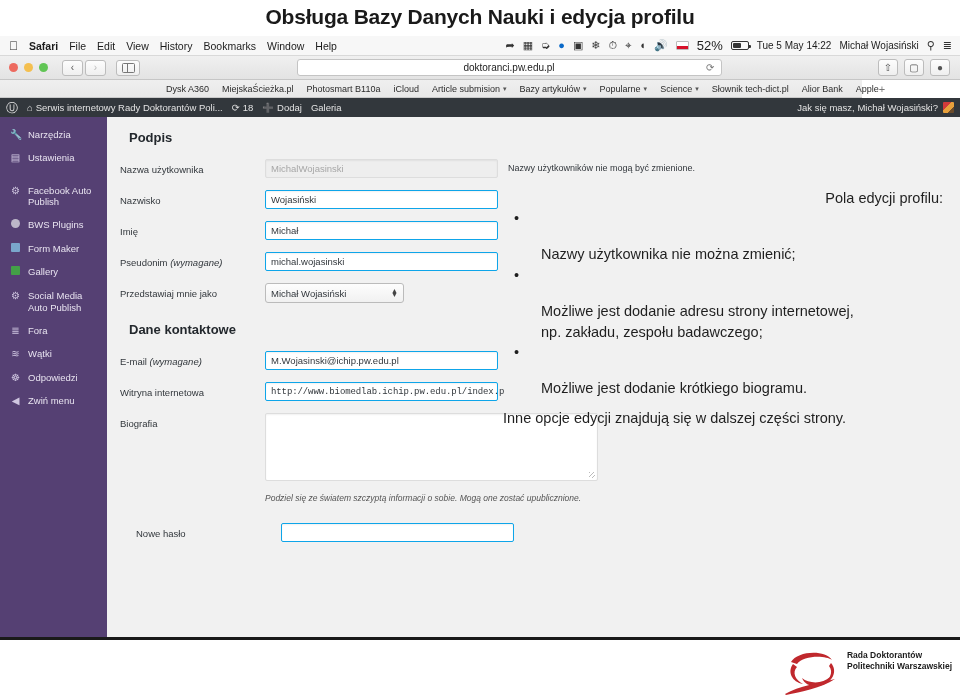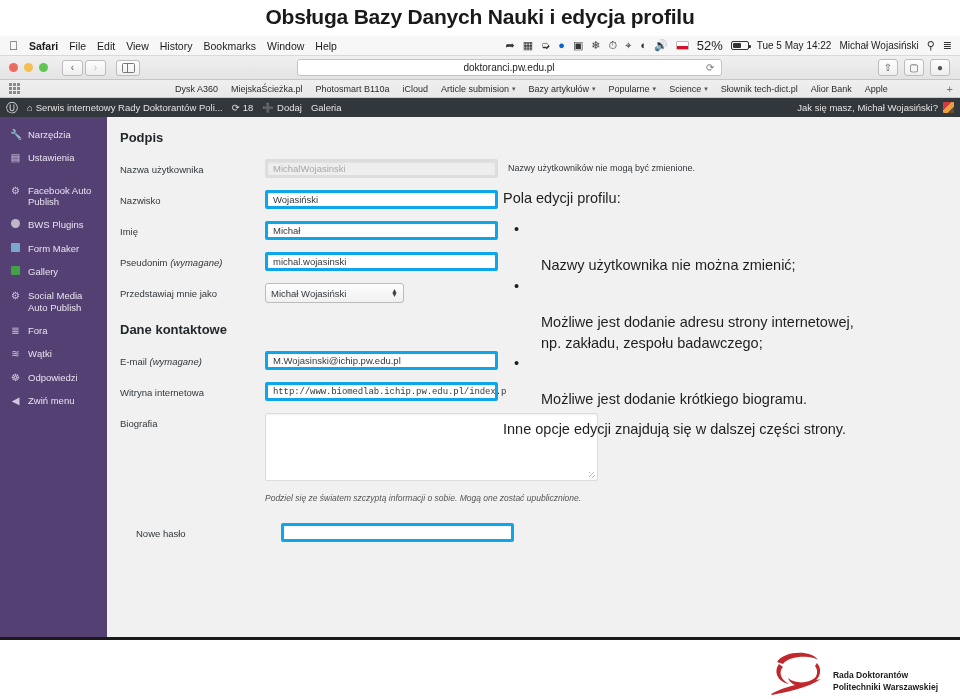--- a/index.html
+++ b/index.html
@@ -81,21 +81,21 @@
     width: 425px; height: 17px; background:#fff; border:1px solid #c4c4c4; border-radius:3px;
     display:flex; align-items:center; justify-content:center; position:relative;
     font-size:10px; color:#222;
   }
   .addr-reload { position:absolute; right:6px; font-size:10px; color:#777; }
   .tb-right { display:flex; gap:6px; padding-right:10px; align-items:center; }
   .tb-right .tbtn { width:20px; height:17px; }
 
   
   .bookmarks-bar {
-    position: absolute; top: 80px; left: 0; width: 960px; height: 18px;
+    position: absolute; top: 80px; left: 0; width: 862px; height: 18px;
     background: linear-gradient(#efefef,#e8e8e8);
     border-bottom: 1px solid #c9c9c9;
     display: flex; align-items: center; font-size: 9px; color: #2b2b2b;
   }
   .bm-grid {
     width:11px; height:11px; margin-left:9px; margin-right:10px;
     display:grid; grid-template-columns: repeat(3,1fr); grid-template-rows: repeat(3,1fr); gap:1px;
   }
   .bm-grid i { background:#8a8a8a; display:block; }
   .bm-items { display:flex; align-items:center; gap:13px; margin-left:145px;}
@@ -140,29 +140,30 @@
   .sq.gray { background:#bdb7c9; border-radius:50%; }
 
   
   .wp-content {
     position:absolute; top:117px; left:107px; right:0; bottom:59px;
     background:#f1f1f1; overflow:hidden;
   }
   .section-h {
     font-size:13px; font-weight:bold; color:#23282d;
     padding:13px 0 8px 13px;
+    margin-left:9px;
   }
   .frow { display:flex; align-items:flex-start; padding:6px 0 6px 13px; }
   .flabel {
     width:145px; flex:0 0 145px; font-size:9.5px; color:#32373c;
     padding-top:5px; line-height:1.3;
   }
   .flabel em { font-style:italic; }
   .finput {
-    width:233px; height:19px; border:3px solid #0ea5e9; background:#fff;
+    width:233px; height:19px; border:1px solid #0ea5e9; background:#fff;
     border-radius:2px; font-size:9.5px; color:#32373c;
     display:flex; align-items:center; padding:0 5px;
     box-shadow: inset 0 1px 2px rgba(0,0,0,0.06);
   }
   .finput.disabled { background:#eee; color:#a7a7a7; border-color:#ddd; }
   .finput.mono { font-family:"Liberation Mono", monospace; font-size:9px; letter-spacing:-0.1px; }
   .fselect {
     width:139px; height:20px; border:1px solid #bbb; border-radius:3px;
     background: linear-gradient(#fdfdfd,#f1f1f1);
     font-size:9.5px; color:#32373c; display:flex; align-items:center;
@@ -184,36 +185,36 @@
   .fhint {
     font-size:8.5px; font-style:italic; color:#555;
     padding: 6px 0 0 158px;
   }
 
   
   .annotation {
     position:absolute; left:503px; top:188px; width:440px;
     font-size:14.5px; color:#1f1f1f; line-height:1.38;
   }
-  .annotation .ann-head { margin-bottom:11px; }
+  .annotation .ann-head { margin-bottom:0;text-align:right; }
   .ann-list { list-style:none; }
   .ann-li { display:flex; gap:0; margin-bottom:1px; }
   .ann-bullet { flex:0 0 38px; text-align:left; padding-left:11px; }
   .ann-txt { flex:1;margin-top:36px; }
   .ann-cont { padding-left:38px; }
   .ann-foot { margin-top:10px; }
 
   
   .footer-bar {
     position:absolute; left:0; bottom:59px; width:960px; height:3px; background:#1a1a1a;
   }
   .footer {
     position:absolute; left:0; bottom:0; width:960px; height:59px; background:#fff;
   }
-  .logo-wrap { position:absolute; right:22px; bottom:3px; display:flex; align-items:flex-end; gap:6px; }
+  .logo-wrap { position:absolute; right:8px; bottom:3px; display:flex; align-items:flex-start; gap:6px; }
   .logo-mark { width:58px; height:46px; }
   .logo-text { font-size:8.5px; font-weight:bold; color:#1c1c1c; line-height:1.35; padding-bottom:3px;}
 </style>
 </head>
 <body>
 
 <div id="page">
 
   <div class="slide-title">Obsługa Bazy Danych Nauki i edycja profilu</div>
 

